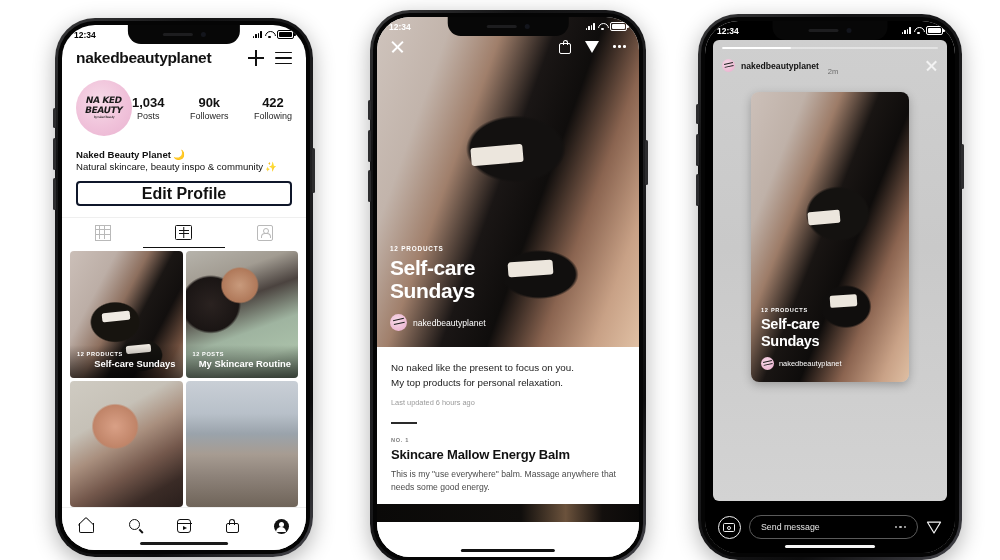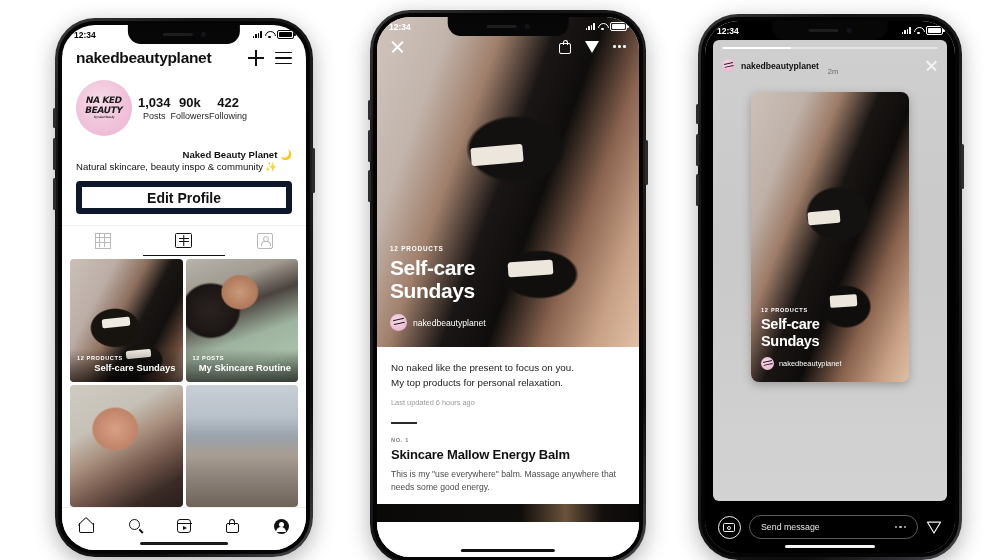--- a/index.html
+++ b/index.html
@@ -107,32 +107,32 @@
     position:relative;overflow:hidden;
   }
   .avatar-big .scribble{
     position:absolute;inset:0;display:flex;align-items:center;justify-content:center;
     font-size:9px;font-weight:bold;color:#1a1a1a;line-height:1.05;
     transform:rotate(-9px);letter-spacing:-.4px;text-align:center;
     font-family:"DejaVu Sans", sans-serif;
   }
   .avatar-big .scribble span{display:block;transform:skewX(-11deg);}
   .avatar-big .scribble small{font-size:3.2px;font-weight:normal;display:block;margin-top:1px;}
-  .stat-group{flex:1;display:flex;justify-content:flex-start;padding-left:6px;}
+  .stat-group{flex:1;display:flex;justify-content:space-between;}
   .stat{text-align:center;}
   .stat .num{font-size:13px;font-weight:bold;color:#111;}
   .stat .lab{font-size:9px;color:#262626;margin-top:1px;}
 
   .p1-bio{margin-top:13px;}
-  .bio-name{font-size:9.6px;font-weight:bold;color:#111;text-align:right;}
+  .bio-name{font-size:9.6px;font-weight:bold;color:#111;}
   .bio-text{font-size:9.6px;color:#111;margin-top:1px;}
   .btn-edit{
-    margin-top:9px;border:6px solid #0f172a;border-radius:4px;
+    margin-top:9px;border:2px solid #0f172a;border-radius:4px;
     height:21px;display:flex;align-items:center;justify-content:center;
-    font-size:14px;font-weight:bold;color:#111;background:#fff;
+    font-size:16px;font-weight:bold;color:#111;background:#fff;
   }
 
   .p1-tabs{display:flex;margin-top:11px;border-top:1px solid #efefef;}
   .p1-tab{flex:1;height:29px;display:flex;align-items:center;justify-content:center;
      border-bottom:1.6px solid transparent;}
   .p1-tab.active{border-bottom-color:#111;}
   .ic-grid{width:14px;height:14px;border:1.4px solid #b9b9b9;display:grid;
      grid-template-columns:1fr 1fr 1fr;grid-template-rows:1fr 1fr 1fr;}
   .ic-grid i{border-right:1px solid #b9b9b9;border-bottom:1px solid #b9b9b9;}
   .ic-grid i:nth-child(3n){border-right:none}

